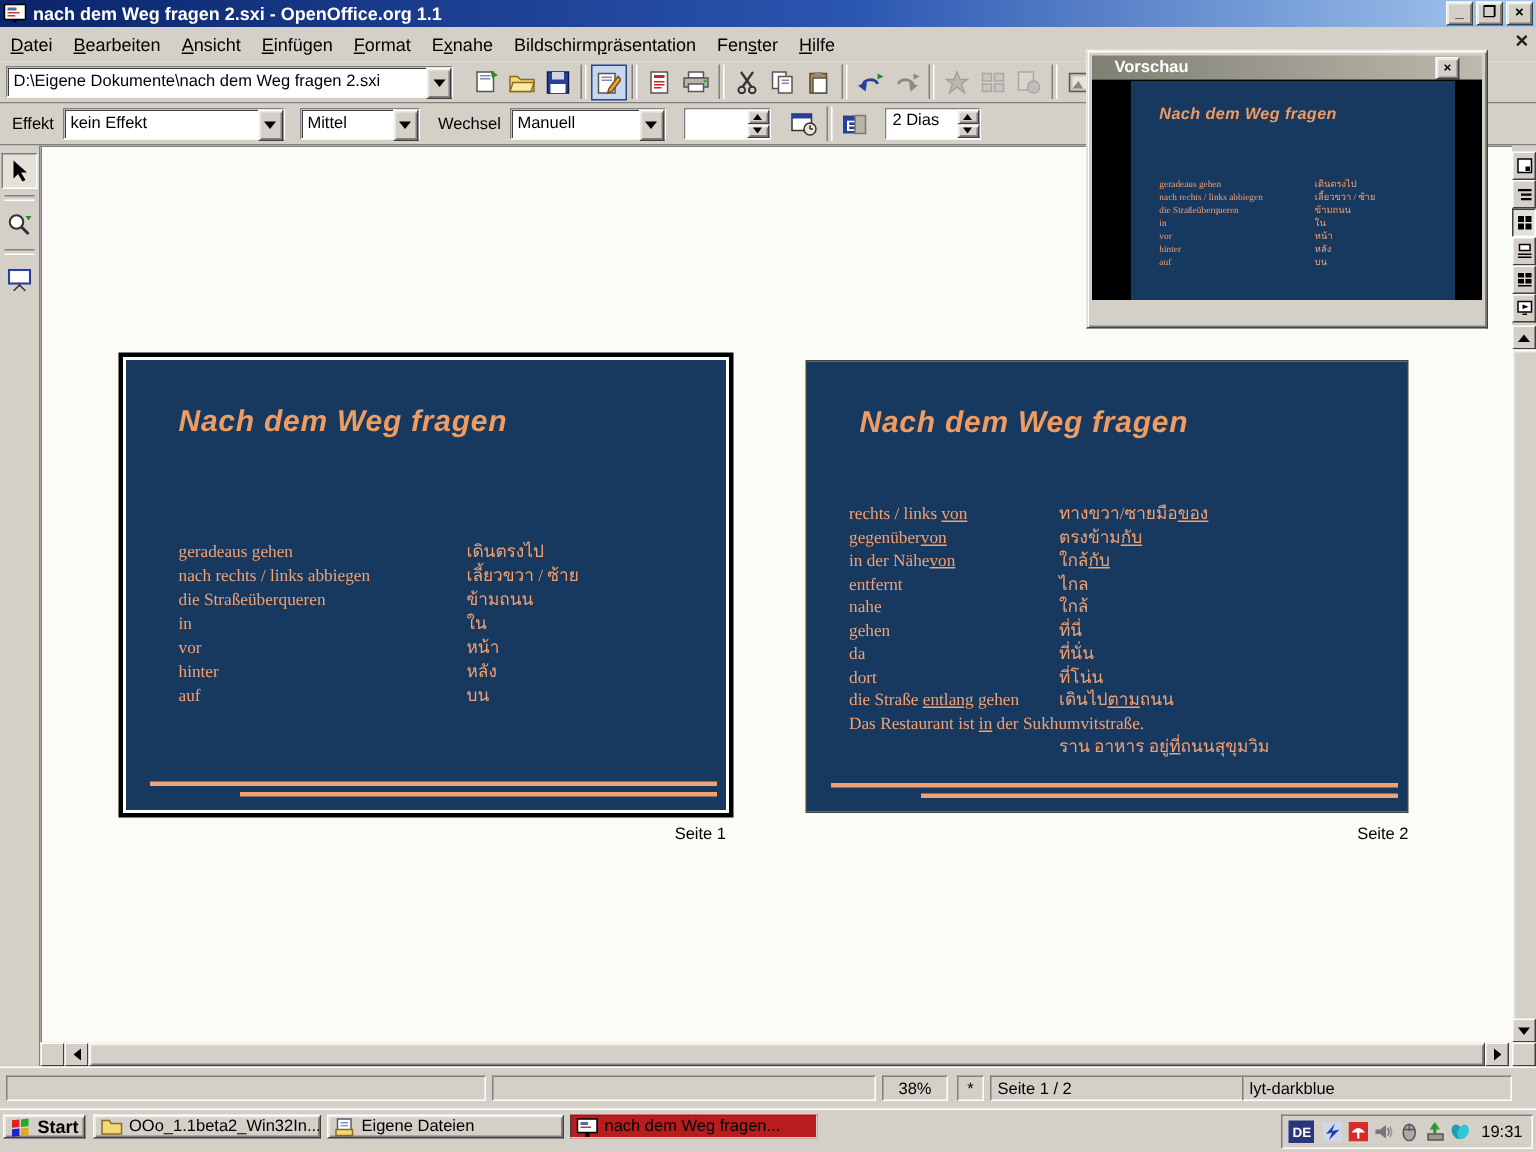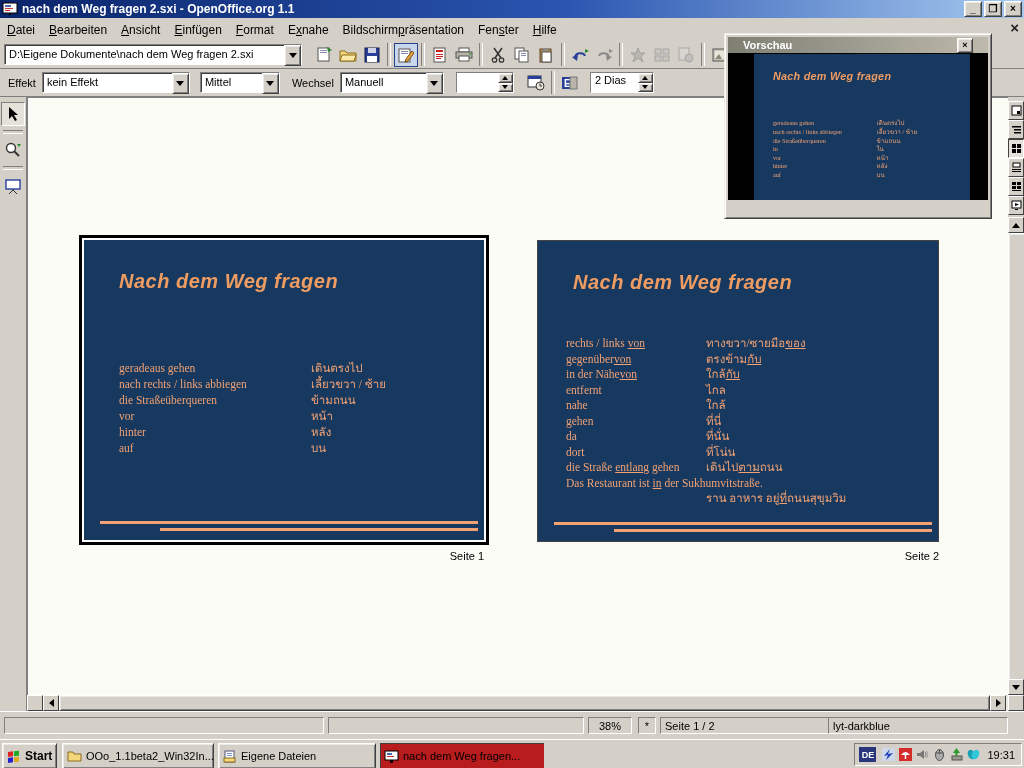--- a/index.html
+++ b/index.html
@@ -94,21 +94,21 @@
   
   #hscroll{position:absolute;left:27px;top:695px;width:997px;height:16px;background:#ECEAE4;}
   
   #statusbar{position:absolute;left:0;top:711px;width:1024px;height:28px;background:#D4D0C8;
              border-top:1px solid #fff;}
   .stfield{position:absolute;top:5px;height:17px;box-sizing:border-box;padding:2px 4px 0 4px;font-size:11px;
            white-space:nowrap;overflow:hidden;}
   
   #taskbar{position:absolute;left:0;top:739px;width:1024px;height:29px;background:#D4D0C8;border-top:1px solid #fff;
            display:block;}
-  .taskbtn{position:absolute;top:3px;height:26px;box-sizing:border-box;display:flex;align-items:center;
+  .taskbtn{position:absolute;top:3px;height:16px;box-sizing:border-box;display:flex;align-items:center;
            padding:0 4px;font-size:11px;white-space:nowrap;overflow:hidden;}
   .taskbtn.active{border-color:#808080 #fff #fff #808080;background:#b91c1c;font-weight:normal;
                   box-shadow:inset -1px -1px 0 #D4D0C8, inset 1px 1px 0 #404040;}
   .taskbtn .ticn{margin-right:4px;flex:none;display:flex;}
   #tray{position:absolute;right:2px;top:3px;height:23px;box-sizing:border-box;display:flex;align-items:center;
         border:1px solid;border-color:#808080 #fff #fff #808080;padding:0 6px 0 4px;}
   #tray .ticon{margin:0 2px;display:flex;}
   #de-box{width:17px;height:15px;background:#29367C;color:#fff;font-weight:bold;font-size:9px;
           display:flex;align-items:center;justify-content:center;margin-right:4px;}
   #clock{margin-left:5px;font-size:11px;}
@@ -367,20 +367,21 @@
 
   <div id="workspace">
 
     <div id="sel-frame" style="left:51px;top:137px">
       <div class="slide-canvas">
         <div class="s-title">Nach dem Weg fragen</div>
         <div class="vocab v1">
           <div class="vrow"><span class="de">geradeaus gehen</span><span class="th">เดินตรงไป</span></div>
           <div class="vrow"><span class="de">nach rechts / links abbiegen</span><span class="th">เลี้ยวขวา / ซ้าย</span></div>
           <div class="vrow"><span class="de">die Straßeüberqueren</span><span class="th">ข้ามถนน</span></div>
+          <div class="vrow"><span class="de">in</span><span class="th">ใน</span></div>
           <div class="vrow"><span class="de">vor</span><span class="th">หน้า</span></div>
           <div class="vrow"><span class="de">hinter</span><span class="th">หลัง</span></div>
           <div class="vrow"><span class="de">auf</span><span class="th">บน</span></div>
         </div>
         <div class="sline l1"></div>
         <div class="sline l2"></div>
       </div>
     </div>
     <div class="pagelabel" style="left:51px;top:452px;width:405px">Seite 1</div>
 

